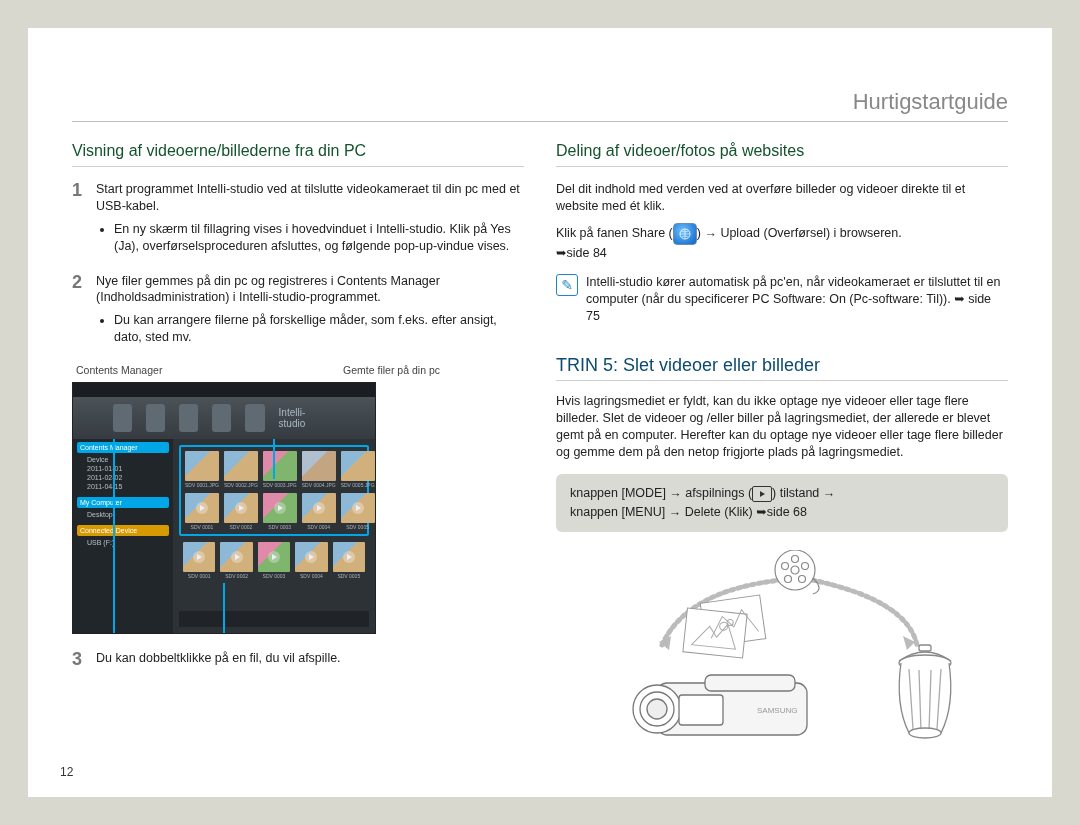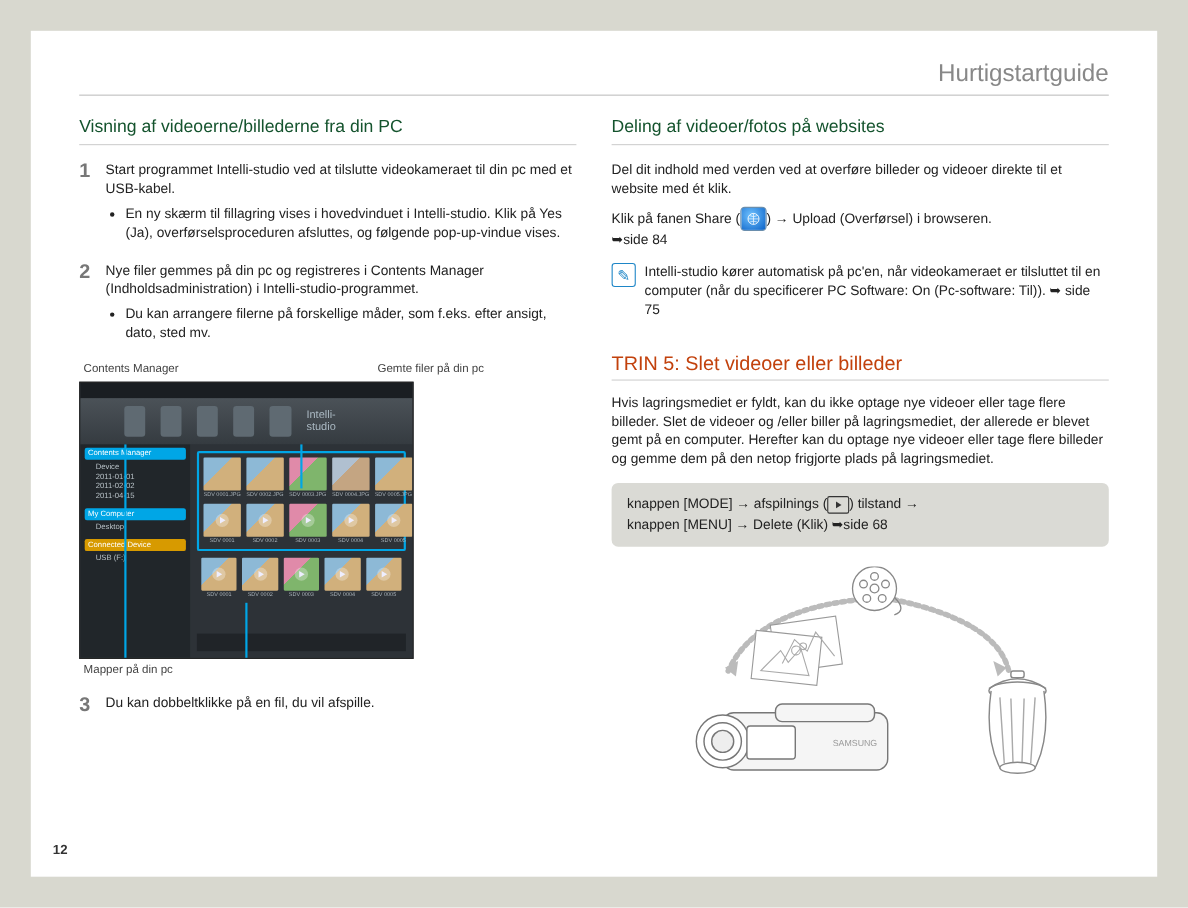--- a/index.html
+++ b/index.html
@@ -21,20 +21,21 @@
     padding: 26px 44px 18px 44px;
     position: relative;
   }
   .header {
     text-align: right;
     color: #888;
     font-size: 22px;
     border-bottom: 1px solid #bfbfbf;
     padding-bottom: 6px;
     margin-bottom: 20px;
+    margin-top: 35px;
   }
   .cols {
     display: flex;
     gap: 32px;
   }
   .col {
     flex: 1 1 50%;
     min-width: 0;
   }
   .sect-title {
@@ -240,21 +241,21 @@
   .note .note-icon {
     width: 20px; height: 20px;
     border: 1px solid #1e86c7;
     border-radius: 3px;
     color: #1e86c7;
     display: flex; align-items: center; justify-content: center;
     flex: 0 0 auto;
     font-size: 14px;
   }
   .trin5-title {
-    color: #c2410c;
+    color: #0c4a6e;
     font-size: 18px;
     margin-top: 30px;
     border-bottom: 1px solid #cfcfcf;
     padding-bottom: 4px;
     margin-bottom: 12px;
   }
   .graybox {
     background: #dadad5;
     border-radius: 6px;
     padding: 10px 14px;
@@ -278,23 +279,23 @@
     border-bottom: 3px solid transparent;
   }
   .illus {
     margin-top: 18px;
     height: 200px;
     position: relative;
   }
   .page-num {
     position: absolute;
     bottom: 18px;
-    left: 20px;
+    left: 32px;
     font-size: 12px;
-    font-weight: bold;
+    font-weight: normal;
     color: #333;
   }
   b { font-weight: normal; }
   .arrow { font-family: Arial; }
 </style>
 </head>
 <body>
 
 <div class="page">
 
@@ -449,21 +450,20 @@
             </div>
             <div class="bottombar"></div>
           </div>
         </div>
 
         <div class="callout" style="left:40px; top:56px; height:196px;"></div>
         <div class="callout" style="left:200px; top:56px; height:40px;"></div>
         <div class="callout" style="left:150px; top:200px; height:52px;"></div>
       </div>
 
-      <div class="maplabel">Mapper på din pc</div>
 
       <ol class="numlist" style="margin-top:16px">
         <li>
           <span class="num">3</span>
           <div>Du kan dobbeltklikke på en fil, du vil afspille.</div>
         </li>
       </ol>
     </div>
 
     <div class="col">

